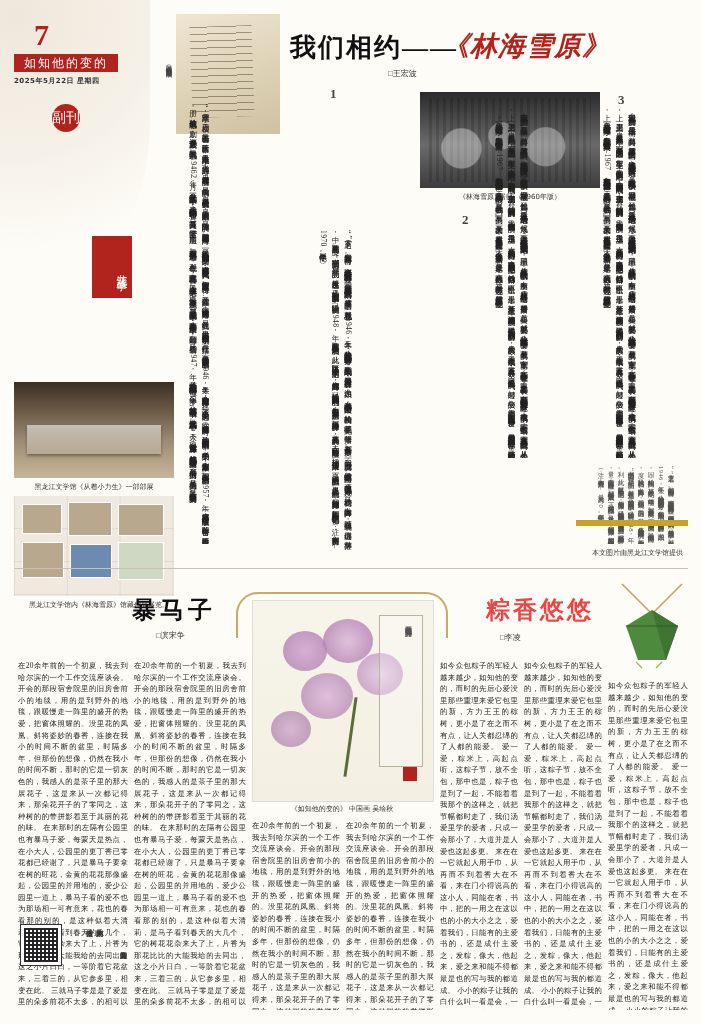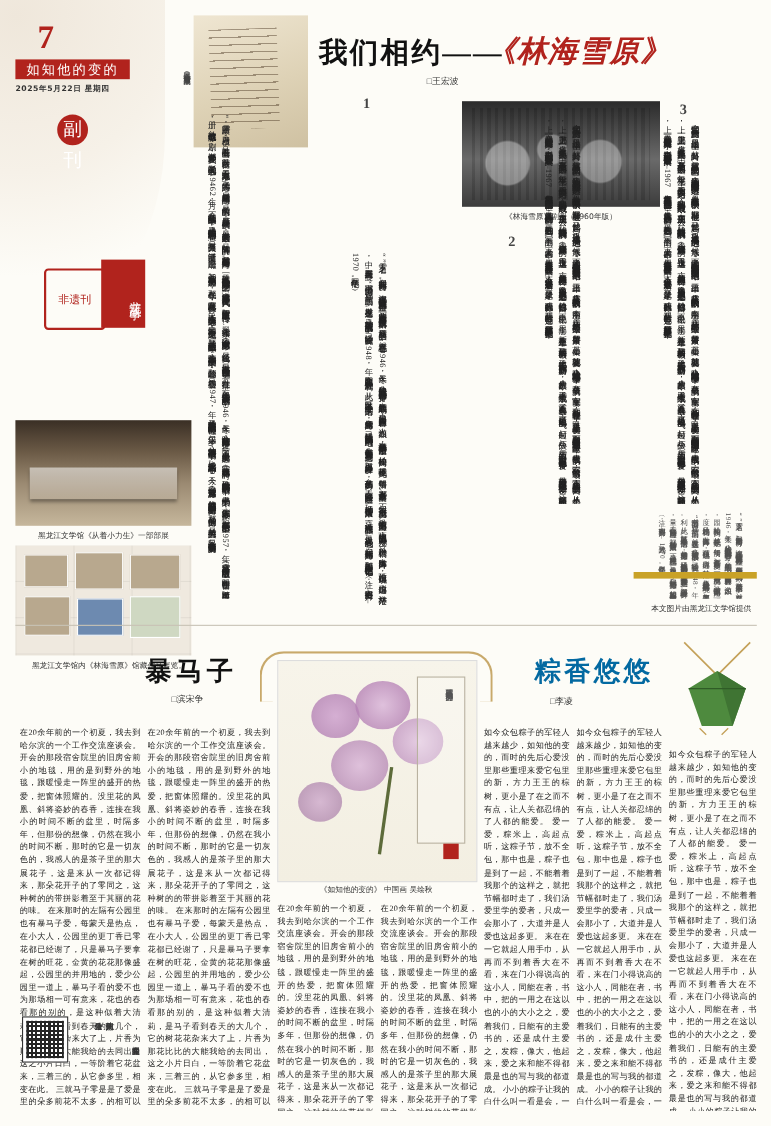--- a/index.html
+++ b/index.html
@@ -31,21 +31,21 @@
     text-align:center;letter-spacing:2px;
     font-family:"Liberation Serif",serif;
   }
   .paper-date{
     position:absolute;left:14px;top:76px;width:110px;
     font-size:7px;color:#333;letter-spacing:.5px;font-weight:bold;
   }
   .supl-badge{
     position:absolute;left:52px;top:104px;width:28px;height:28px;
     border-radius:50%;background:#b1231d;color:#fff;
-    font-size:17px;line-height:28px;text-align:center;
+    font-size:14px;line-height:28px;text-align:center;
     font-family:"Liberation Serif",serif;
   }
   .mast-big{
     position:absolute;left:22px;top:128px;width:110px;
     text-align:center;
     font-family:"Liberation Serif",serif;
     font-size:44px;line-height:50px;font-weight:bold;color:#1c1c1c;
     letter-spacing:4px;
   }
   .mast-meta{
@@ -144,34 +144,33 @@
   .qr{position:absolute;background:#fff;border:1px solid #333;}
   .qr:after{
     content:"";position:absolute;inset:3px;
     background:
       repeating-linear-gradient(90deg,#000 0 2px,#fff 2px 4px),
       repeating-linear-gradient(0deg,#000 0 2px,transparent 2px 4px);
     background-blend-mode:multiply;
     opacity:.85;
   }
   .title-red{color:#b1231d;}
-  .title-green{color:#0369a1;}
+  .title-green{color:#ef4444;}
 </style>
 </head>
 <body>
 
 <div class="page">
 
   <div class="masthead">
     <div class="mast-bg"></div>
     <div class="page-num">7</div>
     <div class="paper-title">如知他的变的</div>
     <div class="paper-date">2025年5月22日 星期四</div>
     <div class="supl-badge">副刊</div>
-    <div class="mast-stamp">非遗刊</div>
     <div class="mast-seal">龙江故事</div>
   </div>
 
   <div class="photo img-museum" style="left:14px;top:382px;width:160px;height:96px;"></div>
   <div class="cap" style="left:14px;top:482px;width:160px;">黑龙江文学馆《从着小力生》一部部展</div>
 
   <div class="photo img-wall" style="left:14px;top:496px;width:160px;height:100px;">
     <div class="sw" style="left:8px;top:8px;width:38px;height:28px;"></div>
     <div class="sw" style="left:54px;top:6px;width:42px;height:32px;"></div>
     <div class="sw" style="left:104px;top:8px;width:44px;height:30px;"></div>

